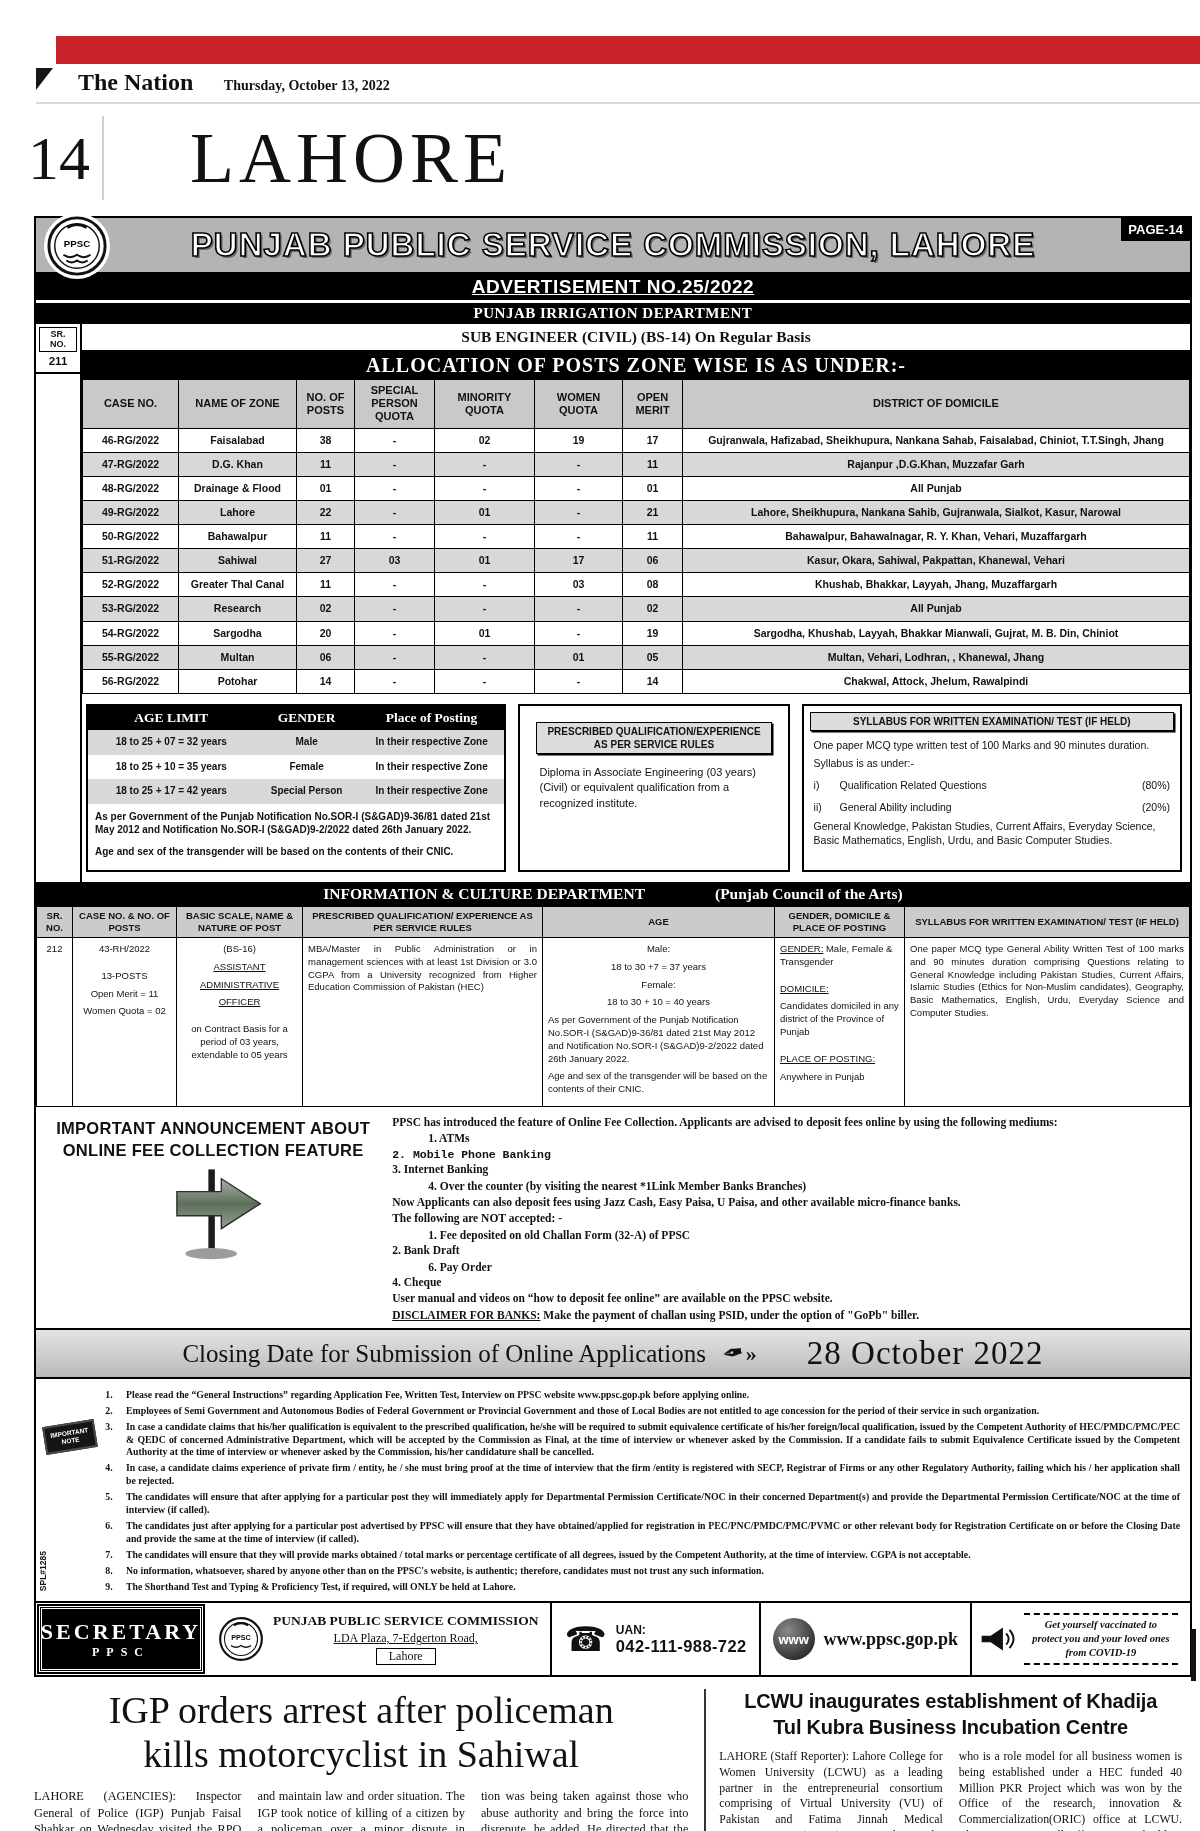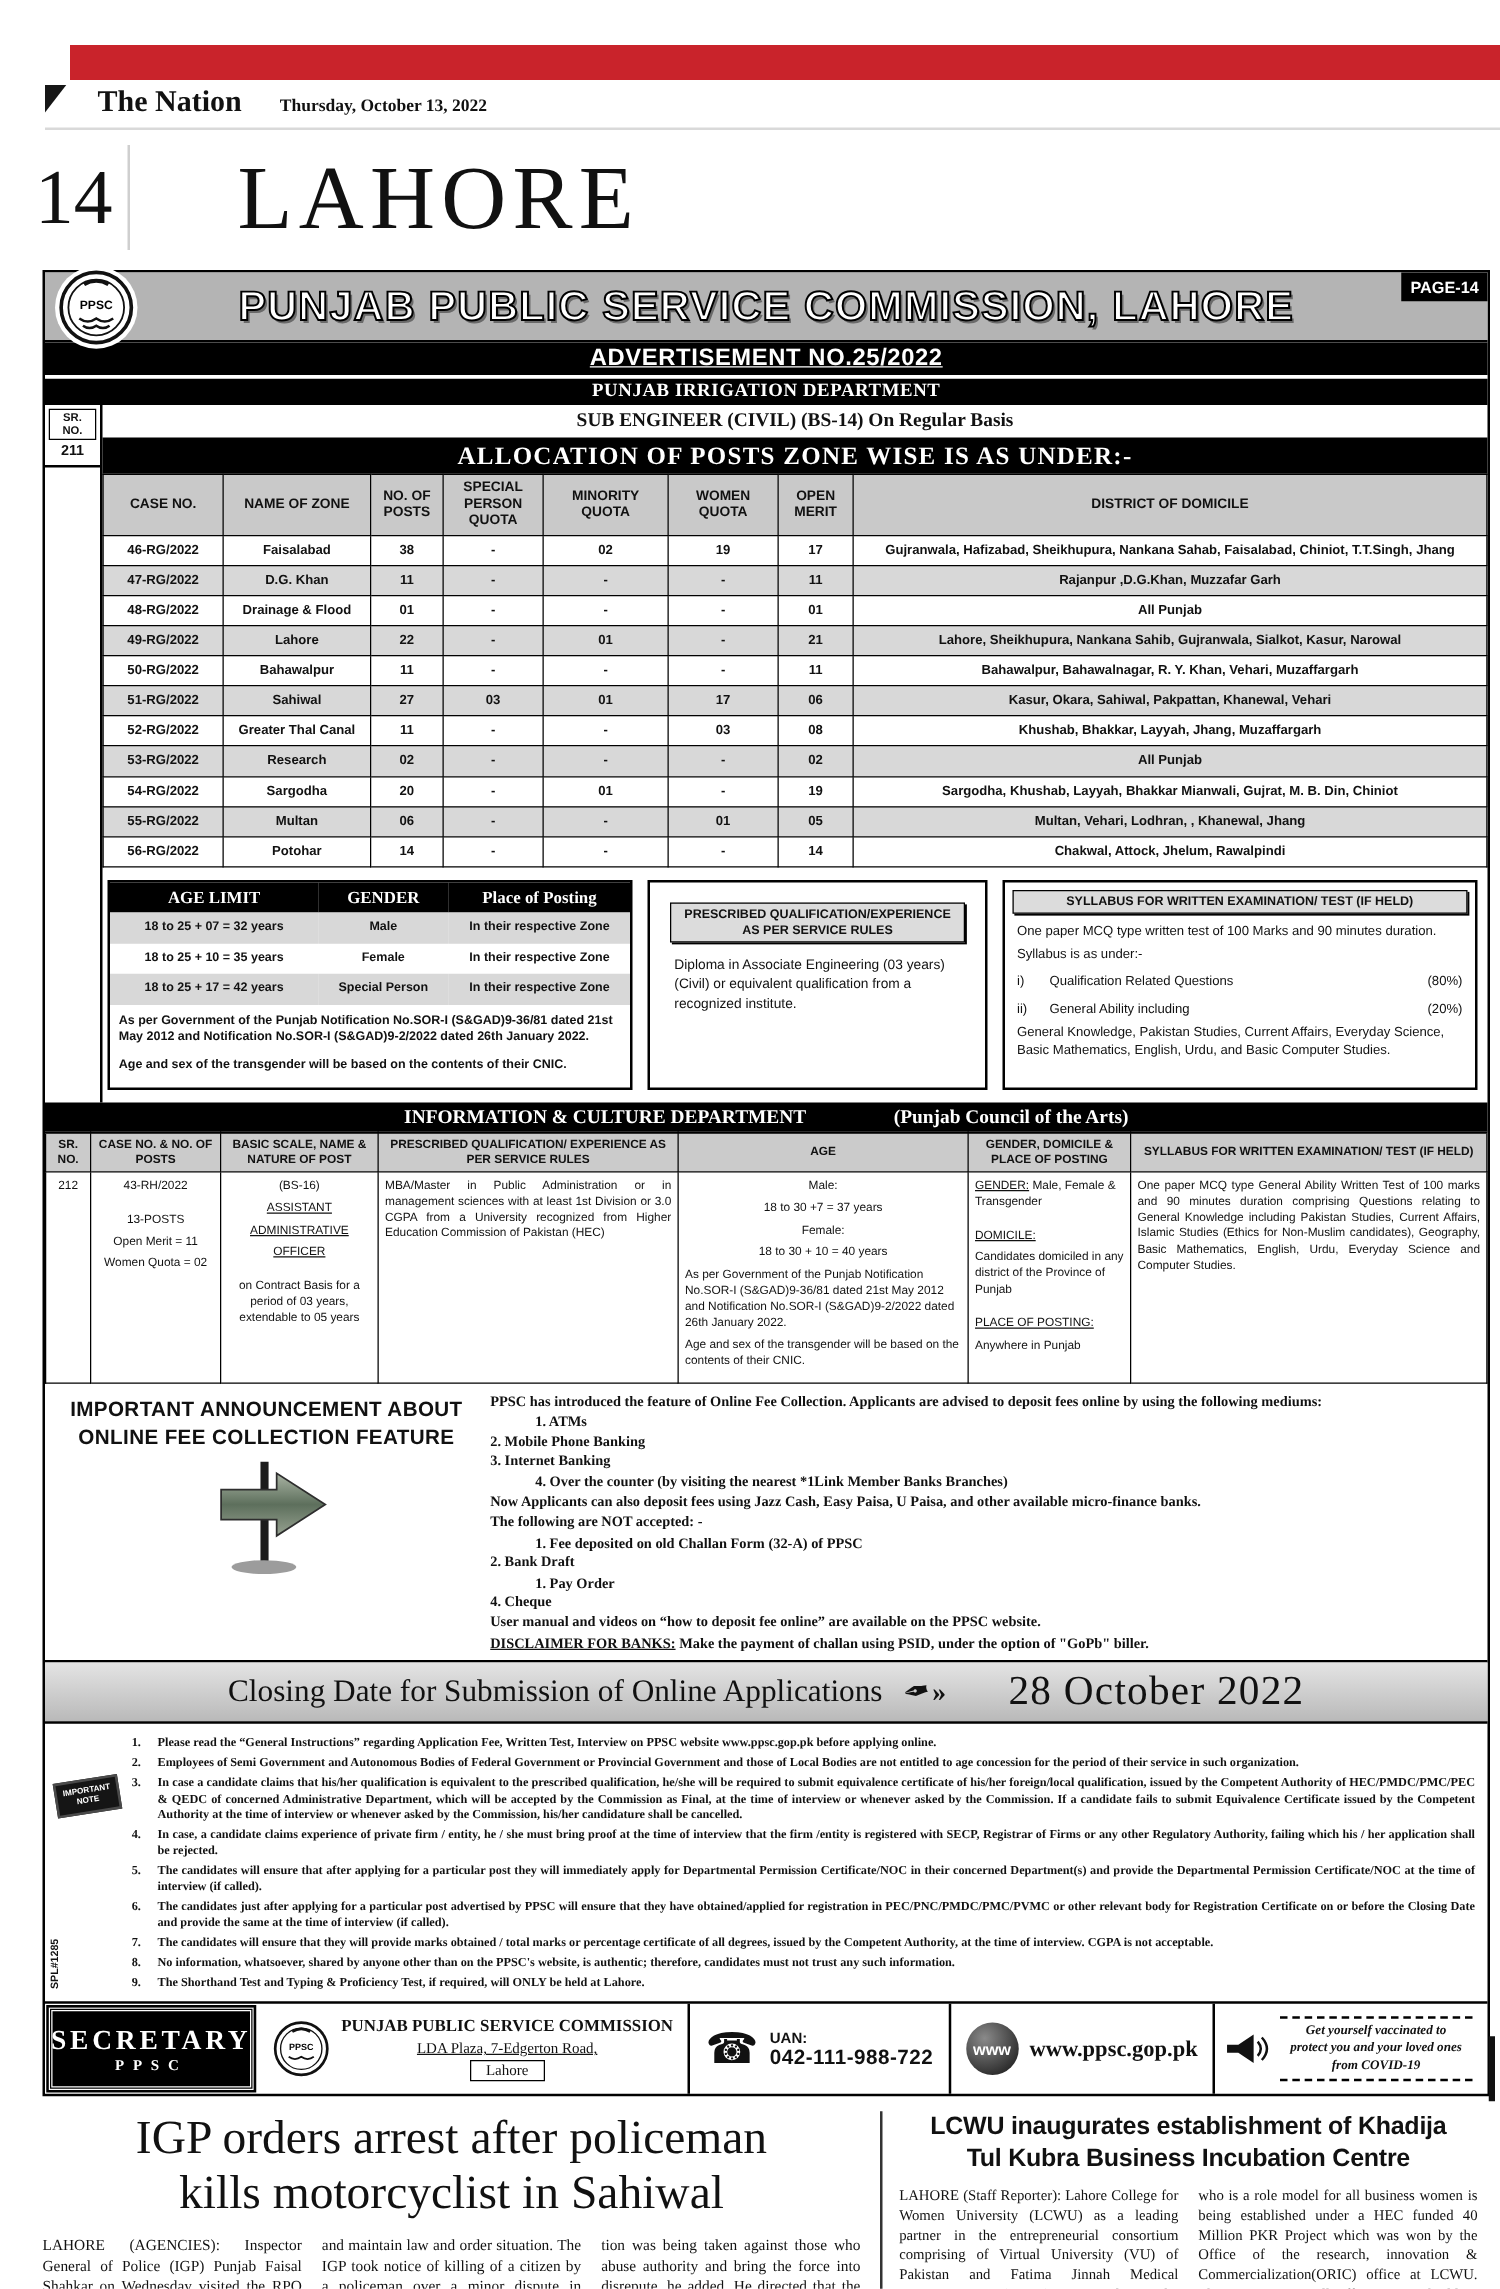--- a/index.html
+++ b/index.html
@@ -72,21 +72,21 @@
   .b{font-weight:400;} .u{text-decoration:underline;} .ctr{text-align:center;} .just{text-align:justify;}
   .gap{margin-top:14px !important;}
 
   .annc{display:flex;border-bottom:2px solid #000;min-height:168px;}
   .annleft{width:30%;flex:none;text-align:center;padding:10px 4px 2px;}
   .anntitle{font:800 16.5px/1.35 "Liberation Sans",sans-serif;letter-spacing:.3px;}
   .annright{flex:1;padding:7px 12px 4px 2px;font:700 11.5px/1.34 "Liberation Serif",serif;}
   .annline{margin:1px 0;}
   .annm{display:flex;flex-direction:column;}
   .s1{margin-left:36px;width:160px;flex:none;}
-  .s2{width:310px;flex:none;}
+  .s2{width:310px;flex:none;font-family:Liberation Mono, monospace;}
   .s3{flex:1;}
   .s4{margin-left:36px;width:450px;flex:none;}
   .ind1{margin-left:36px;} .ind2{margin-left:58px;}
 
   .closing{display:flex;align-items:center;justify-content:center;background:linear-gradient(#e4e4e4,#b9b9b9);
     border-bottom:2px solid #000;padding:5px 0;}
   .closelabel{font:400 25px "Liberation Serif",serif;}
   .pen{font-size:26px;display:inline-block;transform:scaleX(-1) rotate(12deg);margin:0 2px 0 16px;}
   .chev{font:700 22px "Liberation Serif",serif;margin-right:10px;}
   .closedate{font:400 33px "Liberation Serif",serif;margin-left:40px;letter-spacing:1px;}
@@ -472,21 +472,21 @@
           <span class="s3">3.   Internet Banking</span>
         </div>
         <div class="annline ind1">4.   Over the counter (by visiting the nearest *1Link Member Banks Branches)</div>
         <div class="annline">Now Applicants can also deposit fees using Jazz Cash, Easy Paisa, U Paisa, and other available micro-finance banks.</div>
         <div class="annline">The following are NOT accepted: -</div>
         <div class="annline annm">
           <span class="s4">1.   Fee deposited on old Challan Form (32-A) of PPSC</span>
           <span class="s3">2.   Bank Draft</span>
         </div>
         <div class="annline annm">
-          <span class="s4">1.   Pay Order</span>
+          <span class="s4">6.   Pay Order</span>
           <span class="s3">4.   Cheque</span>
         </div>
         <div class="annline">User manual and videos on “how to deposit fee online” are available on the PPSC website.</div>
         <div class="annline">
           <span class="u">DISCLAIMER FOR BANKS:</span>
           <span>Make the payment of challan using PSID, under the option of "GoPb" biller.</span>
         </div>
       </div>
     </div>
 

